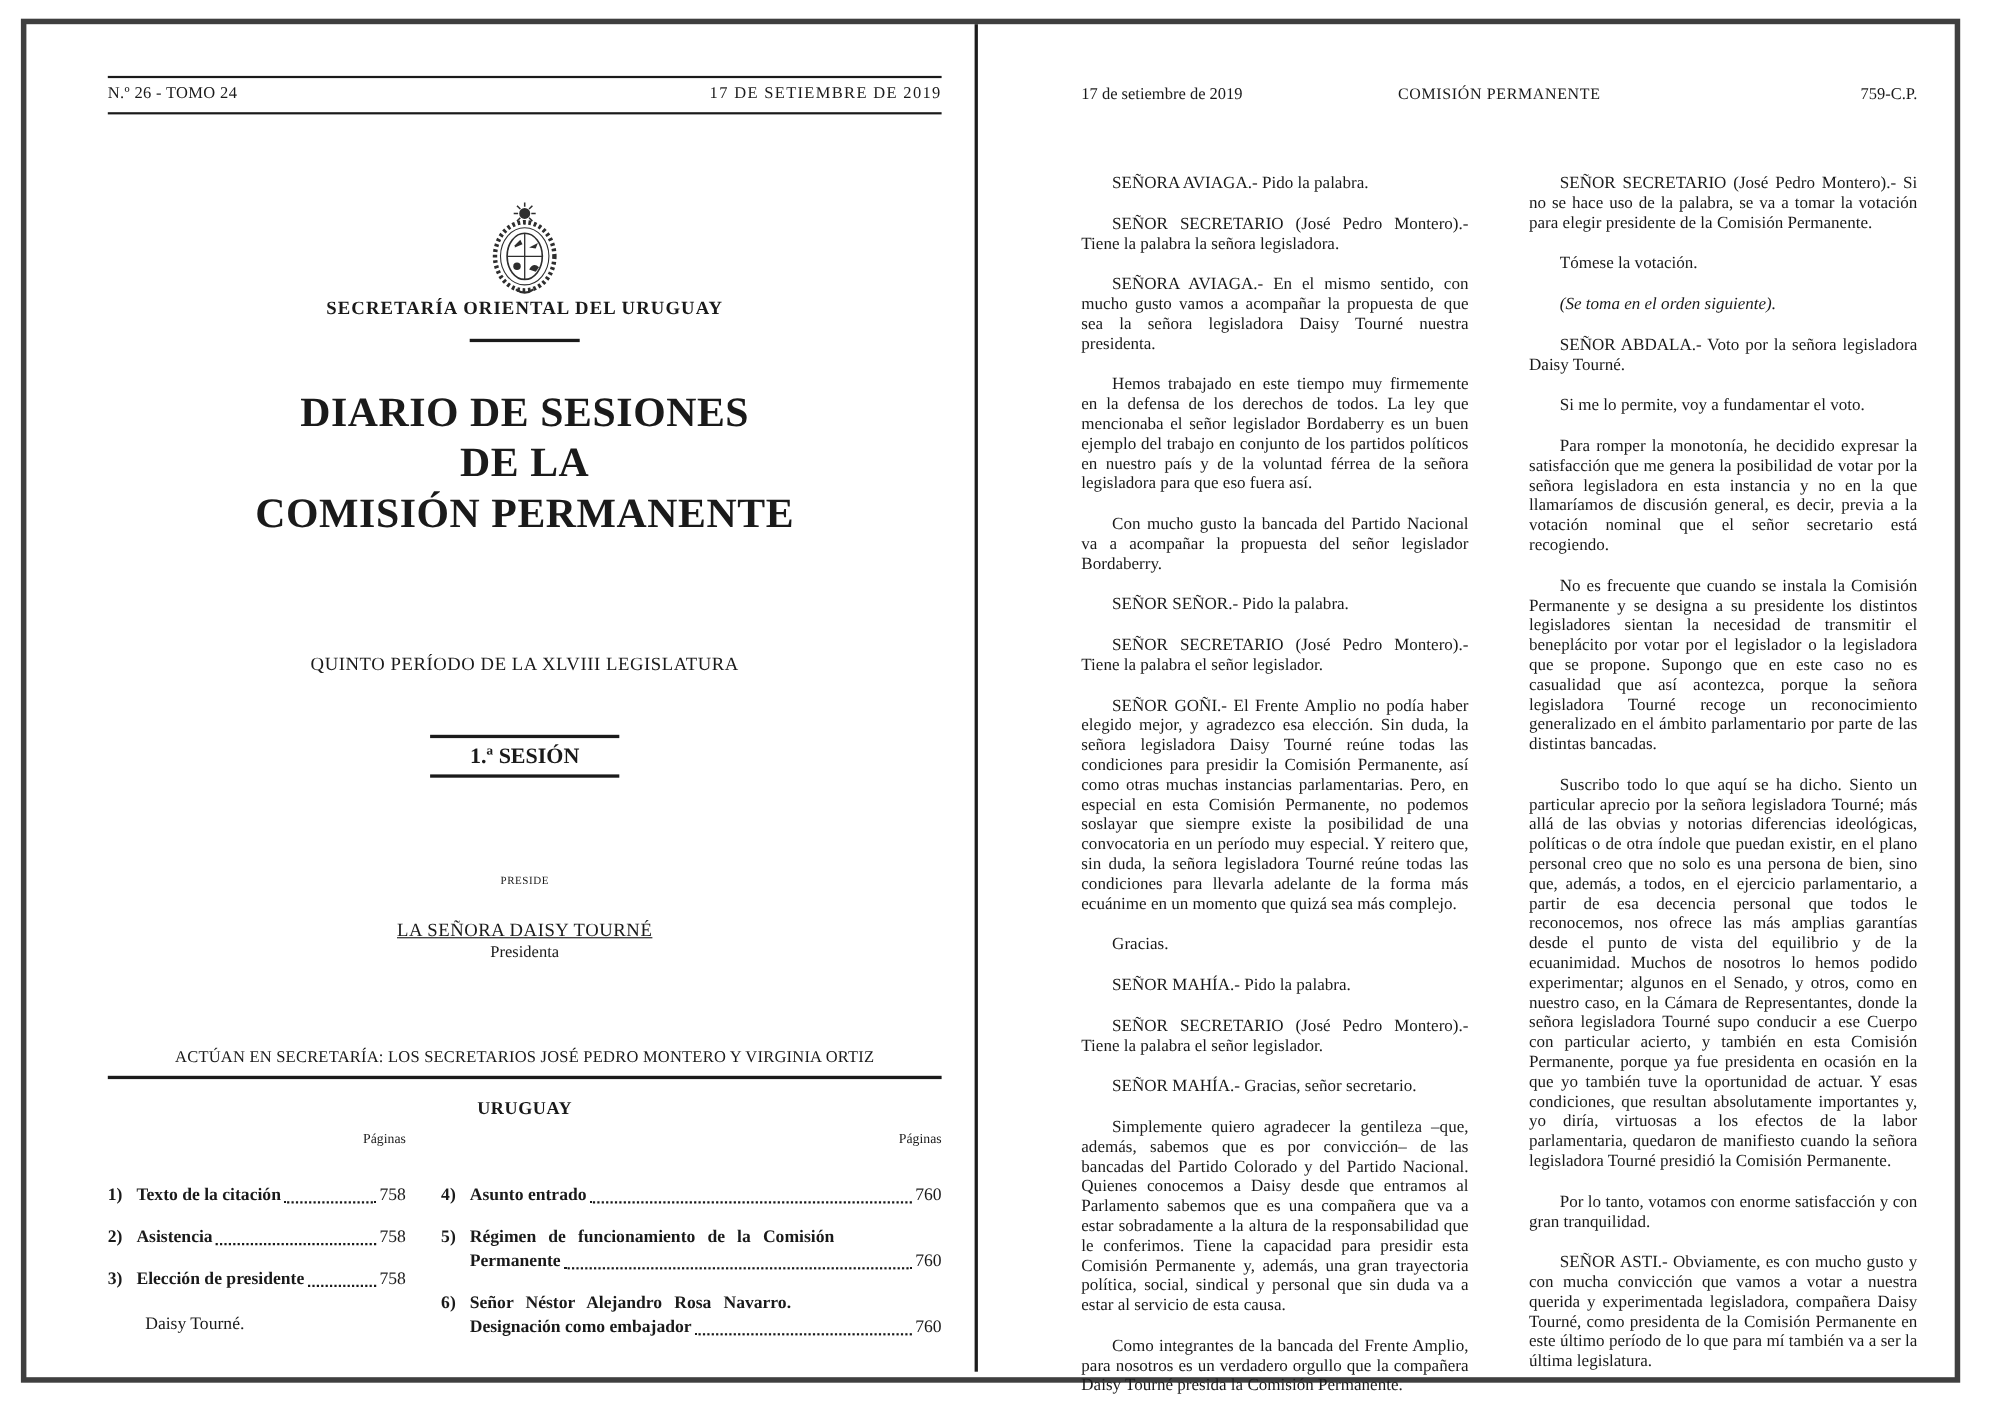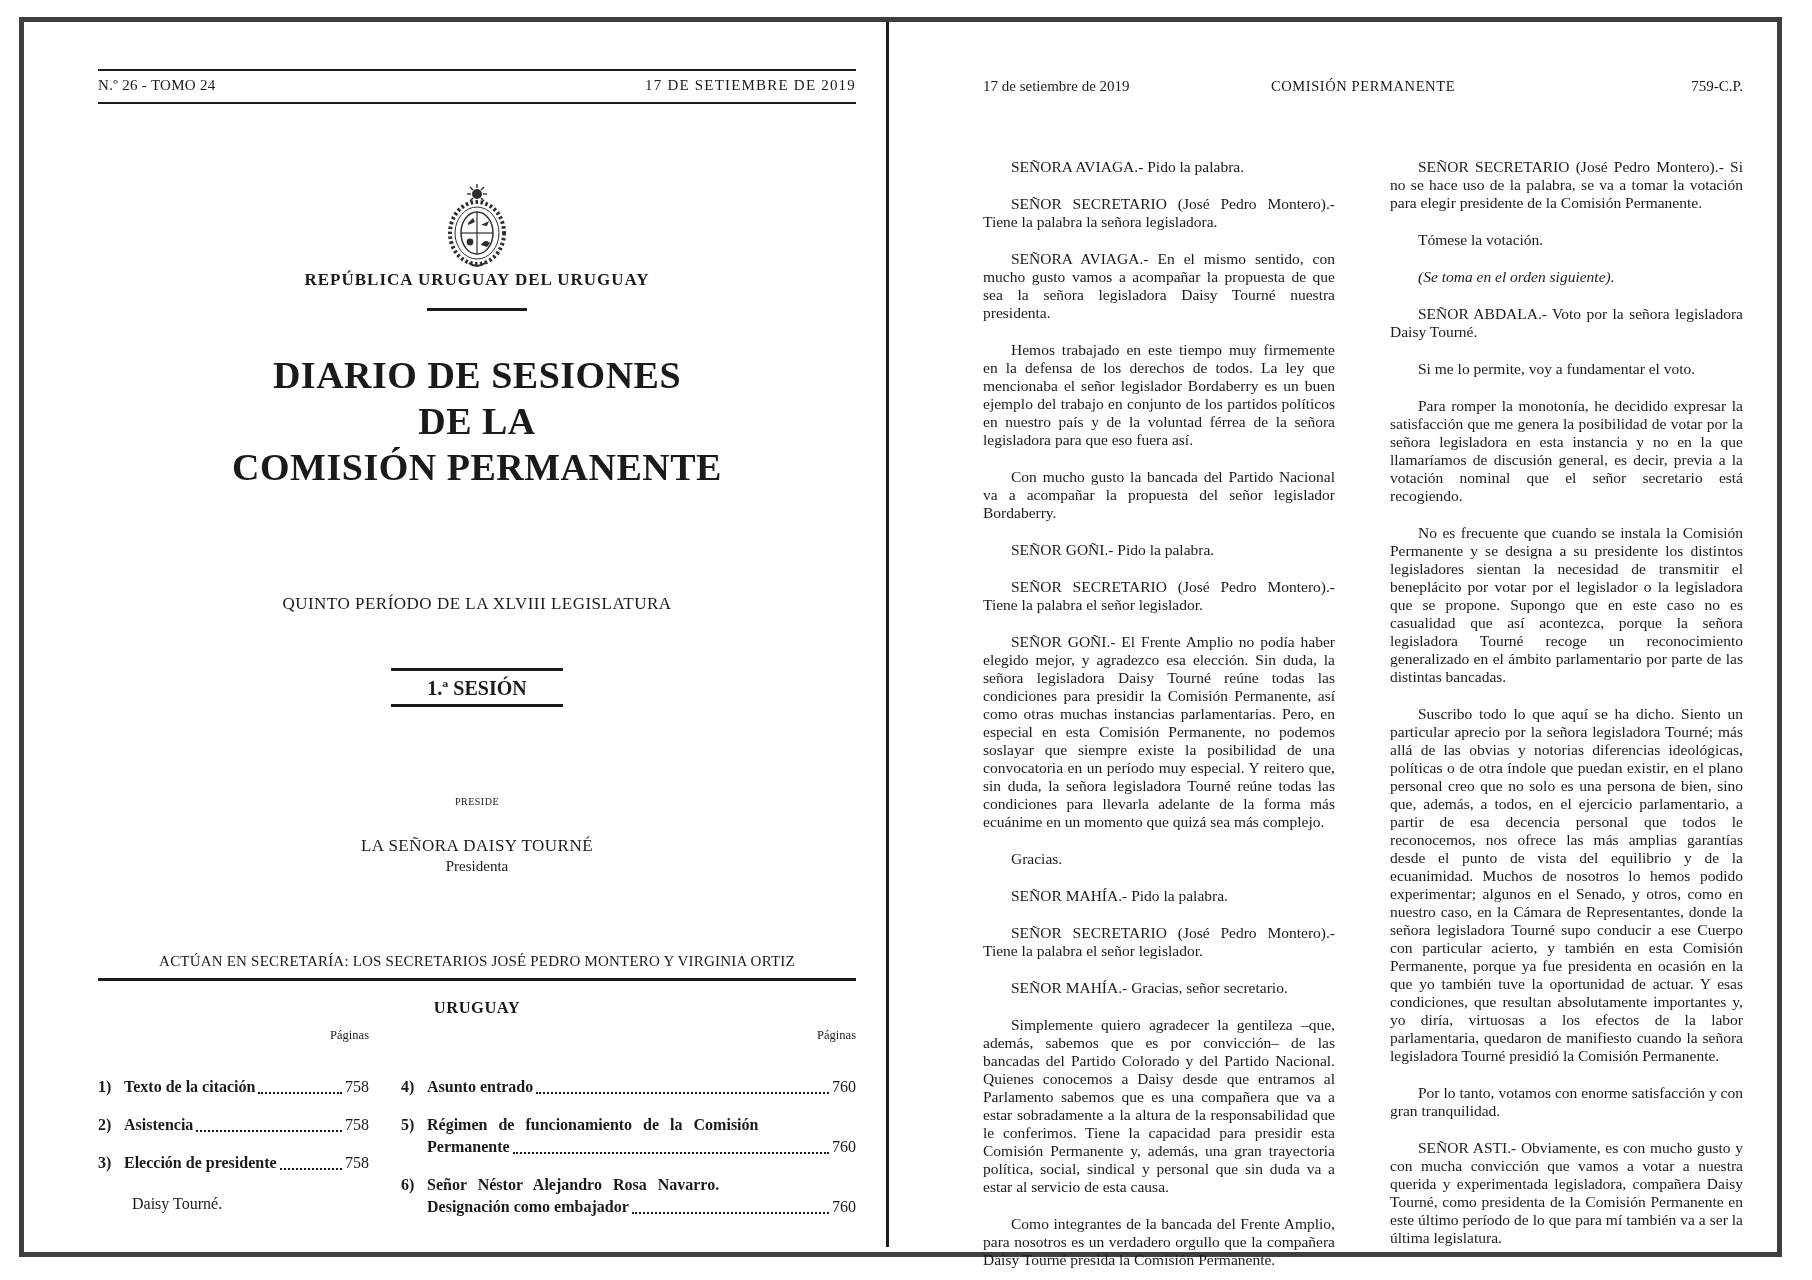--- a/index.html
+++ b/index.html
@@ -21,21 +21,21 @@
   .mast-row .right{letter-spacing:1.2px;}
   .emblem{top:183px;text-align:center;}
   .country{top:270px;text-align:center;font-weight:bold;font-size:17px;letter-spacing:1px;}
   .short-rule{top:308px;left:50%!important;right:auto;transform:translateX(-50%);width:100px;height:3px;}
   .main-title{top:352px;text-align:center;font-weight:bold;font-size:38px;line-height:46px;letter-spacing:.5px;}
   .subtitle{top:594px;text-align:center;font-size:17px;letter-spacing:.5px;}
   .session-box{top:668px;left:50%!important;right:auto;transform:translateX(-50%);width:172px;
     border-top:3px solid #1a1a1a;border-bottom:3px solid #1a1a1a;padding:5px 0 4px;
     text-align:center;font-weight:bold;font-size:20px;line-height:24px;}
   .preside{top:796px;text-align:center;font-size:10px;letter-spacing:.5px;}
-  .pres-name{top:836px;text-align:center;font-size:17px;letter-spacing:.5px;}
+  .pres-name{top:836px;text-align:center;font-size:17px;letter-spacing:.5px;text-decoration:underline;}
   .pres-title{top:858px;text-align:center;font-size:15px;}
   .secretaries{top:953px;text-align:center;font-size:15px;letter-spacing:.2px;}
   .rule-c{top:978px;height:3px;}
   .sumario-title{top:998px;text-align:center;font-weight:bold;font-size:16.5px;letter-spacing:.5px;}
   .paginas{top:1028px;font-size:12.5px;}
   .paginas-left{left:0!important;right:auto;width:271px;text-align:right;}
   .paginas-right{left:303px!important;right:auto;width:455px;text-align:right;}
   .toc{top:1076px;}
   .toc-left{left:0!important;right:auto;width:271px;}
   .toc-right{left:303px!important;right:auto;width:455px;}
@@ -100,21 +100,21 @@
       <line x1="41" y1="29" x2="41" y2="71" stroke="#2e2e2e" stroke-width="1.2"></line>
       <path d="M32 40 l5 -5 l2 4 l-7 3 z" fill="#2e2e2e"></path>
       <path d="M45 42 l8 -4 l-2 5 z" fill="#2e2e2e"></path>
       <circle cx="34" cy="59" r="3.4" fill="#2e2e2e"></circle>
       <path d="M45 62 q4 -7 9 -2 l-3 4 z" fill="#2e2e2e"></path>
 
       <path d="M33 80 q8 6 16 0" class="ink" stroke-width="2"></path>
     </svg>
   </div>
 
-  <div class="abs country">REPÚBLICA URUGUAY DEL URUGUAY</div>
+  <div class="abs country">SECRETARÍA ORIENTAL DEL URUGUAY</div>
   <div class="abs rule short-rule"></div>
 
   <div class="abs main-title">
     <div>DIARIO DE SESIONES</div>
     <div>DE LA</div>
     <div>COMISIÓN PERMANENTE</div>
   </div>
 
   <div class="abs subtitle">QUINTO PERÍODO DE LA XLVIII LEGISLATURA</div>
   <div class="abs session-box">1.ª SESIÓN</div>
@@ -194,21 +194,21 @@
     <span class="h-left">17 de setiembre de 2019</span>
     <span class="h-center">COMISIÓN PERMANENTE</span>
     <span class="h-right">759-C.P.</span>
   </div>
   <div class="col col1">
       <p class="para">SEÑORA AVIAGA.- Pido la palabra.</p>
       <p class="para">SEÑOR SECRETARIO (José Pedro Montero).- Tiene la palabra la señora legisladora.</p>
       <p class="para">SEÑORA AVIAGA.- En el mismo sentido, con mucho gusto vamos a acompañar la propuesta de que sea la señora legisladora Daisy Tourné nuestra presidenta.</p>
       <p class="para">Hemos trabajado en este tiempo muy firmemente en la defensa de los derechos de todos. La ley que mencionaba el señor legislador Bordaberry es un buen ejemplo del trabajo en conjunto de los partidos políticos en nuestro país y de la voluntad férrea de la señora legisladora para que eso fuera así.</p>
       <p class="para">Con mucho gusto la bancada del Partido Nacional va a acompañar la propuesta del señor legislador Bordaberry.</p>
-      <p class="para">SEÑOR GOÑI.- Pido la palabra.</p>
+      <p class="para">SEÑOR SEÑOR.- Pido la palabra.</p>
       <p class="para">SEÑOR SECRETARIO (José Pedro Montero).- Tiene la palabra el señor legislador.</p>
       <p class="para">SEÑOR GOÑI.- El Frente Amplio no podía haber elegido mejor, y agradezco esa elección. Sin duda, la señora legisladora Daisy Tourné reúne todas las condiciones para presidir la Comisión Permanente, así como otras muchas instancias parlamentarias. Pero, en especial en esta Comisión Permanente, no podemos soslayar que siempre existe la posibilidad de una convocatoria en un período muy especial. Y reitero que, sin duda, la señora legisladora Tourné reúne todas las condiciones para llevarla adelante de la forma más ecuánime en un momento que quizá sea más complejo.</p>
       <p class="para">Gracias.</p>
       <p class="para">SEÑOR MAHÍA.- Pido la palabra.</p>
       <p class="para">SEÑOR SECRETARIO (José Pedro Montero).- Tiene la palabra el señor legislador.</p>
       <p class="para">SEÑOR MAHÍA.- Gracias, señor secretario.</p>
       <p class="para">Simplemente quiero agradecer la gentileza –que, además, sabemos que es por convicción– de las bancadas del Partido Colorado y del Partido Nacional. Quienes conocemos a Daisy desde que entramos al Parlamento sabemos que es una compañera que va a estar sobradamente a la altura de la responsabilidad que le conferimos. Tiene la capacidad para presidir esta Comisión Permanente y, además, una gran trayectoria política, social, sindical y personal que sin duda va a estar al servicio de esta causa.</p>
       <p class="para">Como integrantes de la bancada del Frente Amplio, para nosotros es un verdadero orgullo que la compañera Daisy Tourné presida la Comisión Permanente.</p>
     </div>
   <div class="col col2">

